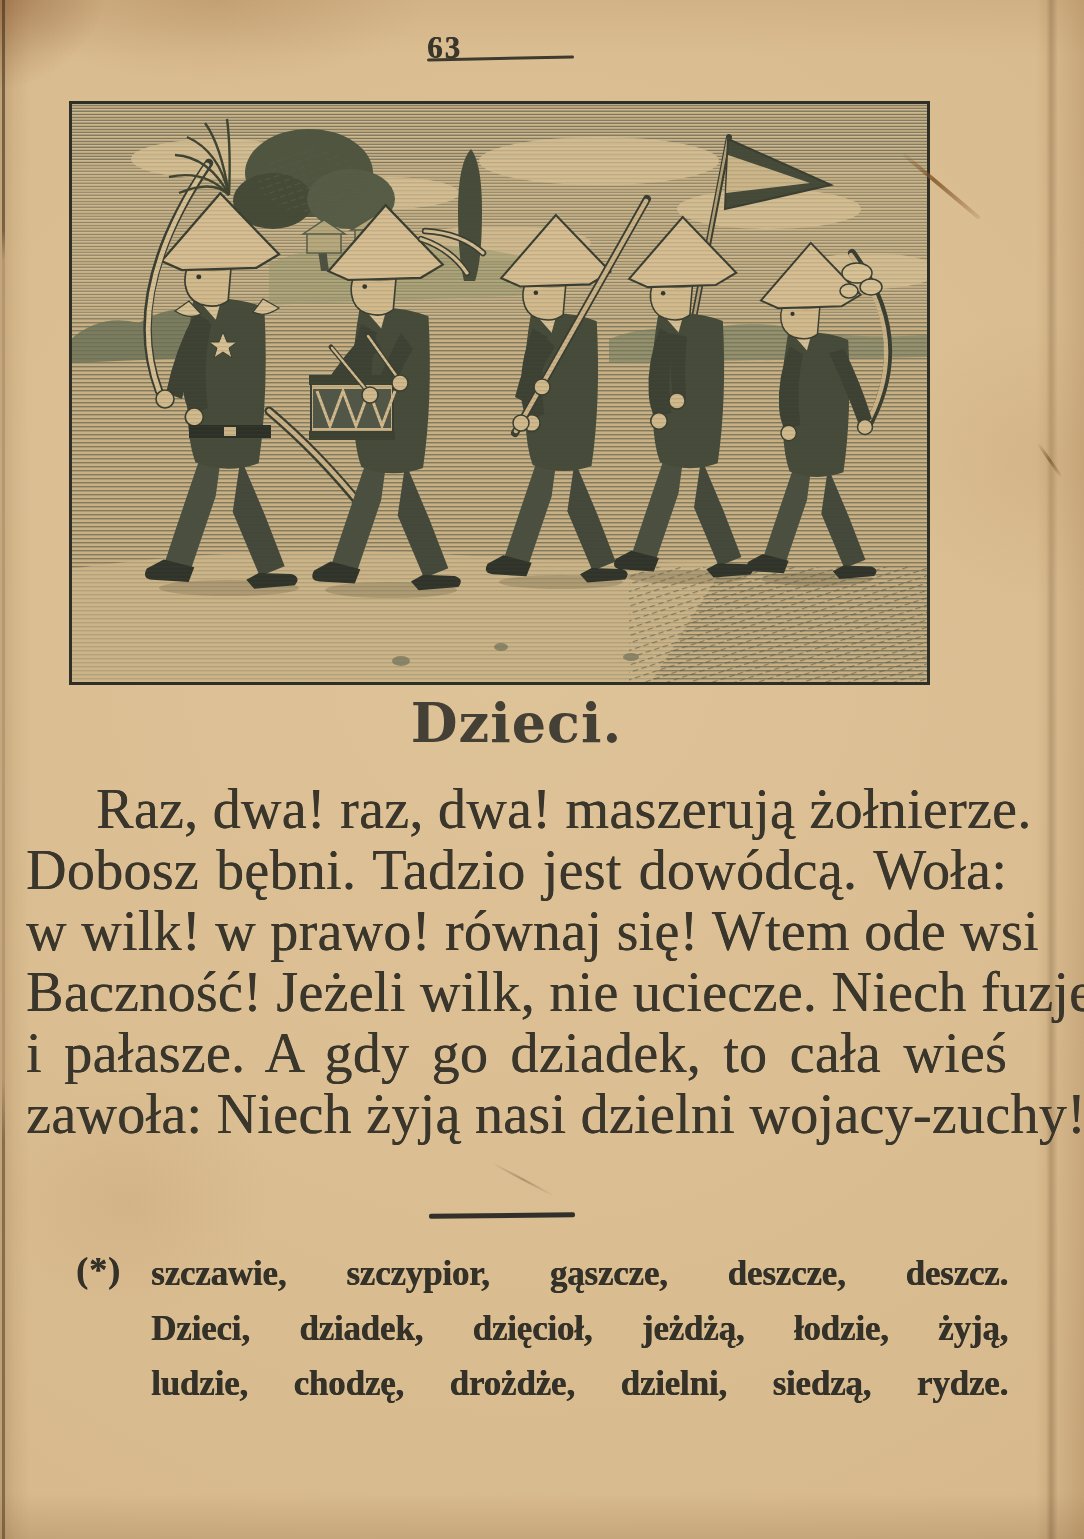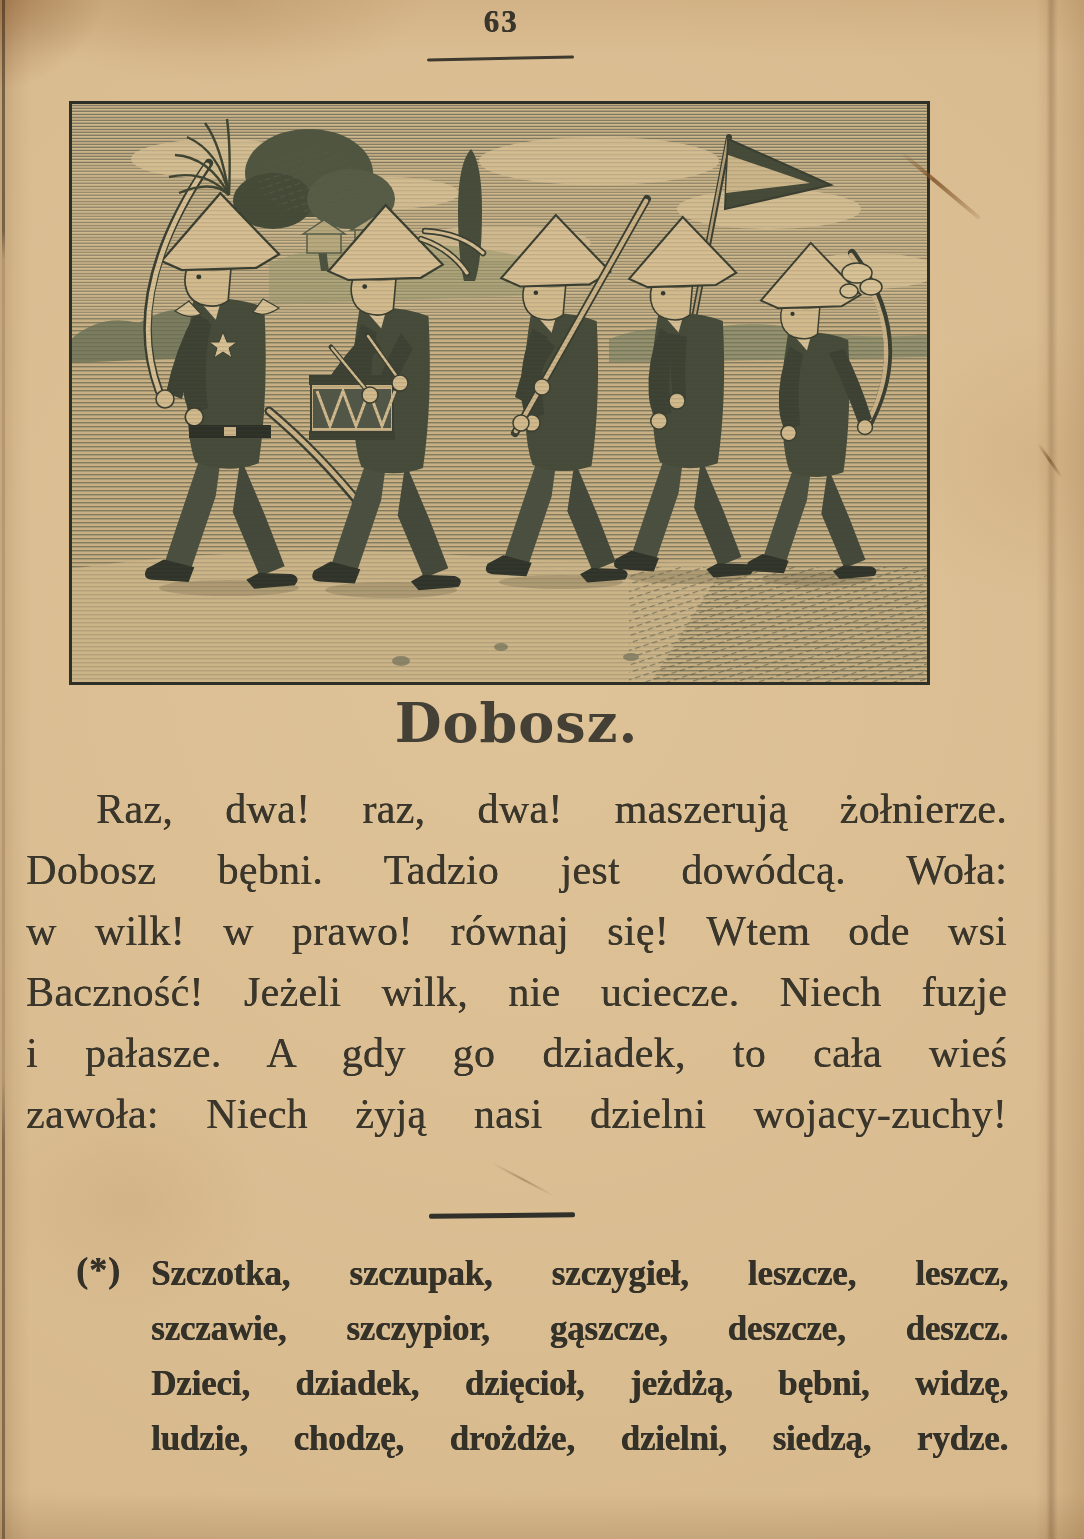--- a/index.html
+++ b/index.html
@@ -25,37 +25,37 @@
     background:linear-gradient(180deg, rgba(54,40,22,.55) 0 230px, rgba(54,40,22,.14) 260px 1080px, rgba(54,40,22,.45) 1140px 100%);
   }
   .fiber{position:absolute;border-radius:3px;transform-origin:left center;}
   .fiber-1{left:903px;top:152px;width:100px;height:4px;transform:rotate(40deg);
     background:linear-gradient(90deg, rgba(124,78,36,.05), rgba(124,78,36,.8) 40%, rgba(124,78,36,.12));}
   .fiber-2{left:1038px;top:442px;width:40px;height:3px;transform:rotate(55deg);
     background:linear-gradient(90deg, rgba(110,70,34,.0), rgba(110,70,34,.6), rgba(110,70,34,.05));}
   .fiber-3{left:492px;top:1162px;width:70px;height:2px;transform:rotate(28deg);
     background:linear-gradient(90deg, rgba(118,92,60,.0), rgba(118,92,60,.45), rgba(118,92,60,0));}
 
-  .page-number-wrap{position:absolute;left:427px;top:4px;width:148px;text-align:center;}
+  .page-number-wrap{position:absolute;left:427px;top:30px;width:148px;text-align:left;}
   .page-number{font-size:31px;font-weight:700;letter-spacing:2px;color:#3a362b;text-shadow:.4px 0 0 currentColor;}
   .page-number-rule{position:absolute;left:427px;top:57px;width:147px;height:3px;background:#3e3a2f;transform:rotate(-1.1deg);border-radius:2px;}
 
   .illustration{
     position:absolute;left:69px;top:101px;width:861px;height:584px;background:#cfb78c;
   }
   .illustration svg{display:block;width:100%;height:100%;}
 
   .story-title{
     position:absolute;left:26px;top:690px;width:981px;text-align:center;
     font-family:"DejaVu Serif","Liberation Serif",serif;font-weight:700;font-size:54px;line-height:66px;
     color:#444036;letter-spacing:1px;
   }
   .paragraph{position:absolute;left:26px;top:779px;width:981px;}
   .paragraph .pline{
-    font-size:42px;line-height:61px;height:61px;white-space:nowrap;
+    font-size:56px;line-height:61px;height:61px;white-space:nowrap;
     text-align:justify;text-align-last:justify;letter-spacing:.3px;
     color:#3a362b;text-shadow:.35px 0 0 currentColor;
   }
   .paragraph .pline.first{text-indent:70px;}
 
   .divider{position:absolute;left:429px;top:1213px;width:146px;height:5px;background:#32302a;border-radius:2px;transform:rotate(-.6deg);}
 
   .footnote{position:absolute;left:76px;top:1246px;width:932px;}
   .footnote-marker{
     position:absolute;left:0;top:3px;font-size:36px;font-weight:700;color:#343128;
@@ -236,39 +236,38 @@
         </g>
         <path d="M760,252 q16,34 30,72 l13,-6 q-12,-38 -28,-70 z" fill="#3c4133"></path>
         <circle cx="796" cy="326" r="7.5" fill="#d3ba8d" stroke="#3a3e30" stroke-width="1.5"></circle>
       </g>
 
       <rect width="861" height="584" fill="url(#hlines)" opacity=".15"></rect>
       <rect x="1.5" y="1.5" width="858" height="581" fill="none" stroke="#2e2f26" stroke-width="3"></rect>
     </svg>
   </div>
 
-  <div class="story-title">Dobosz.</div>
+  <div class="story-title">Dzieci.</div>
 
   <div class="paragraph">
     <div class="pline first">Raz, dwa! raz, dwa! maszerują żołnierze.</div>
     <div class="pline">Dobosz bębni. Tadzio jest dowódcą. Woła:</div>
     <div class="pline">w wilk! w prawo! równaj się! Wtem ode wsi</div>
     <div class="pline">Baczność! Jeżeli wilk, nie uciecze. Niech fuzje</div>
     <div class="pline">i pałasze. A gdy go dziadek, to cała wieś</div>
     <div class="pline">zawoła: Niech żyją nasi dzielni wojacy-zuchy!</div>
   </div>
 
   <div class="divider"></div>
 
   <div class="footnote">
     <span class="footnote-marker">(*)</span>
     <div class="footnote-lines">
-      <div class="fline">Szczotka, szczupak, szczygieł, leszcze, leszcz,</div>
       <div class="fline">szczawie, szczypior, gąszcze, deszcze, deszcz.</div>
-      <div class="fline">Dzieci, dziadek, dzięcioł, jeżdżą, bębni, widzę,</div>
+      <div class="fline">Dzieci, dziadek, dzięcioł, jeżdżą, łodzie, żyją,</div>
       <div class="fline">ludzie, chodzę, drożdże, dzielni, siedzą, rydze.</div>
     </div>
   </div>
 
   <div class="fiber fiber-1"></div>
   <div class="fiber fiber-2"></div>
   <div class="fiber fiber-3"></div>
 
 </div>
 

